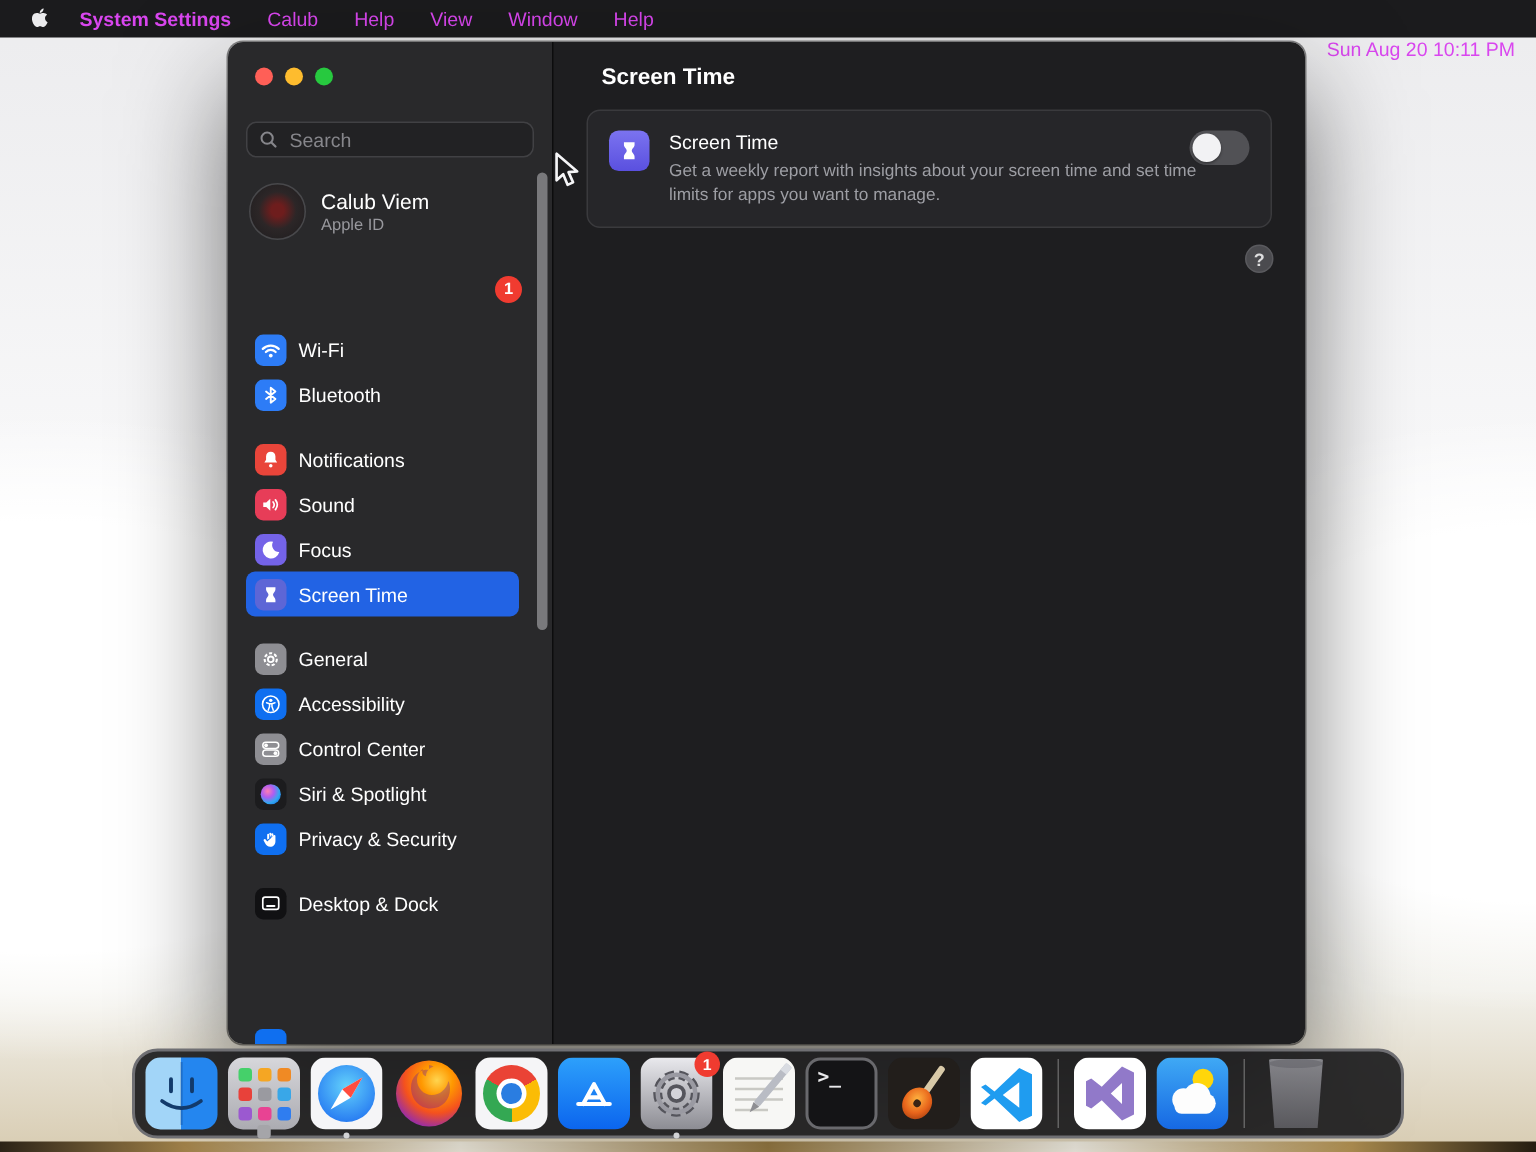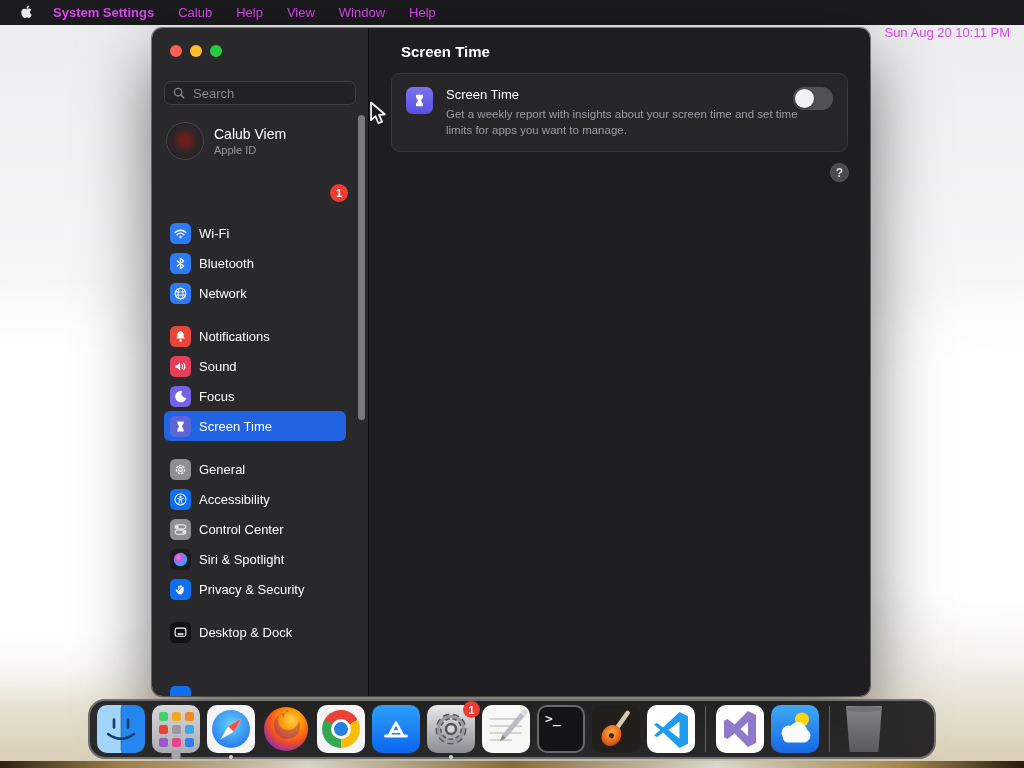--- a/index.html
+++ b/index.html
@@ -260,30 +260,20 @@
           <span>Wi-Fi</span>
         </div>
         <div class="srow">
           <span class="tile" style="background:#2d7cf6">
             <svg width="15" height="15" viewBox="0 0 24 24">
                 <path d="M7 8l10 8-5 4V4l5 4-10 8" stroke="#fff" stroke-width="2" fill="none" stroke-linejoin="round" stroke-linecap="round"></path>
               </svg>
           </span>
           <span>Bluetooth</span>
         </div>
-        <div class="srow">
-          <span class="tile" style="background:#2d7cf6">
-            <svg width="15" height="15" viewBox="0 0 24 24">
-                <circle cx="12" cy="12" r="8.5" stroke="#fff" stroke-width="1.8" fill="none"></circle>
-                <ellipse cx="12" cy="12" rx="3.8" ry="8.5" stroke="#fff" stroke-width="1.4" fill="none"></ellipse>
-                <path d="M4.2 9.5h15.6M4.2 14.5h15.6" stroke="#fff" stroke-width="1.4"></path>
-              </svg>
-          </span>
-          <span>Network</span>
-        </div>
       </div>
 
       <div class="sgroup">
         <div class="srow">
           <span class="tile" style="background:#e9453a">
             <svg width="15" height="15" viewBox="0 0 24 24">
                 <path d="M12 3.5c3 0 5 2.2 5 5v3.6l1.8 2.9H5.2L7 12.1V8.5c0-2.8 2-5 5-5z" fill="#fff"></path>
                 <circle cx="12" cy="18.3" r="1.9" fill="#fff"></circle>
               </svg>
           </span>

